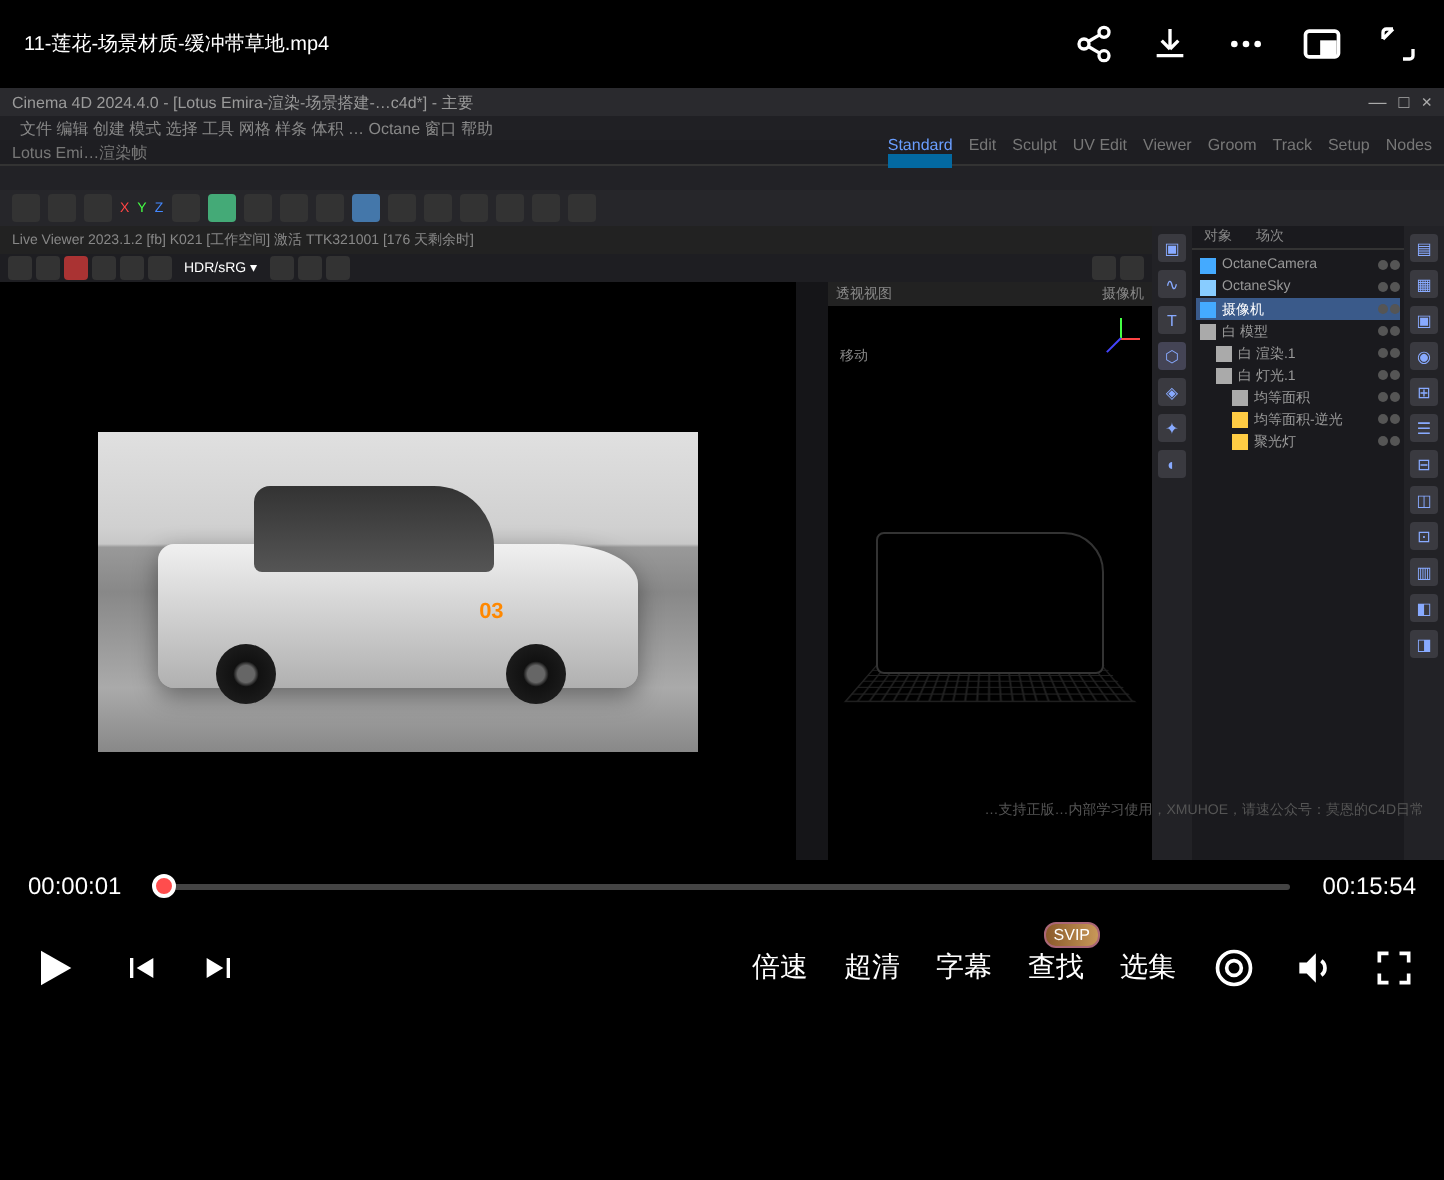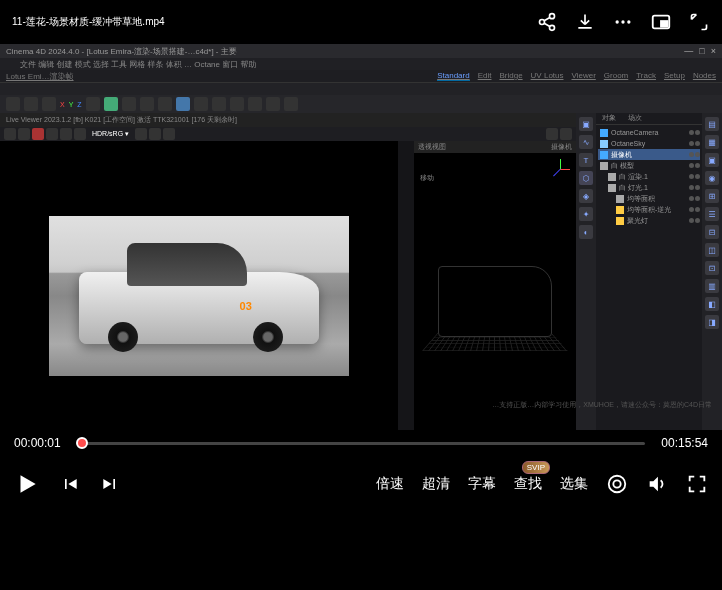--- a/index.html
+++ b/index.html
@@ -13,24 +13,24 @@
 .avatar-wrap { display: flex; align-items: center; gap: 4px; background: linear-gradient(90deg, #6b8cff, #5a7aff); border-radius: 20px; padding: 2px 8px 2px 2px; }
 .avatar { width: 30px; height: 30px; border-radius: 50%; background: #fff; display: flex; align-items: center; justify-content: center; }
 .avatar-face { width: 20px; height: 16px; border-radius: 50% 50% 40% 40%; background: #fde; position: relative; }
 .hi-text { font-size: 12px; color: #fff; }
 
 
 .video-frame { position: relative; width: 722px; height: 386px; background: #1a1a1f; overflow: hidden; }
 .c4d-titlebar { height: 14px; background: #2a2a2e; font-size: 8px; color: #9a9a9a; padding: 0 6px; display: flex; align-items: center; justify-content: space-between; }
 .c4d-close { display: flex; gap: 6px; }
 .c4d-close span { font-size: 9px; color: #aaa; }
-.c4d-menubar { height: 12px; background: #202024; font-size: 8px; color: #888; padding: 0 20px; display: flex; align-items: center; }
+.c4d-menubar { height: 12px; background: #202024; font-size: 8px; color: #888; padding: 0 10px; display: flex; align-items: center; }
 .c4d-tabs { height: 13px; background: #1e1e22; display: flex; align-items: center; padding: 0 6px; justify-content: space-between; border-bottom: 1px solid #333; }
-.tab-row { display: flex; gap: 8px; font-size: 8px; color: #777; text-decoration: underline; }
-.tab-active { color: #6a9eff; border-bottom: 1px solid #0369a1; }
+.tab-row { display: flex; gap: 8px; font-size: 8px; color: #777; }
+.tab-active { color: #6a9eff; border-bottom: 7px solid #0369a1; }
 .c4d-toolrow, .c4d-toolrow2 { height: 12px; background: #222226; font-size: 7px; color: #777; padding: 0 6px; display: flex; align-items: center; gap: 4px; }
 .c4d-toolrow2 { height: 18px; background: #26262a; }
 .tool-icon { width: 14px; height: 14px; background: #333; border-radius: 2px; }
 .tool-accent { background: #4a7; }
 .tool-blue { background: #47a; }
 
 .c4d-body { display: flex; height: 376px; }
 .c4d-viewport-area { flex: 1; display: flex; flex-direction: column; background: #151518; }
 .c4d-live-header { height: 14px; background: #222; font-size: 7px; color: #888; padding: 0 6px; display: flex; align-items: center; }
 .c4d-live-toolbar { height: 14px; background: #1e1e22; display: flex; align-items: center; gap: 2px; padding: 0 4px; }
@@ -155,22 +155,22 @@
       </div>
   </div>
   <div class="c4d-menubar">文件 编辑 创建 模式 选择 工具 网格 样条 体积 … Octane 窗口 帮助</div>
   <div class="c4d-tabs">
     <div class="tab-row">
         <span>Lotus Emi…渲染帧</span>
       </div>
     <div class="tab-row">
       <span class="tab-active">Standard</span>
       <span>Edit</span>
-      <span>Bridge</span>
-      <span>UV Lotus</span>
+      <span>Sculpt</span>
+      <span>UV Edit</span>
       <span>Viewer</span>
       <span>Groom</span>
       <span>Track</span>
       <span>Setup</span>
       <span>Nodes</span>
     </div>
   </div>
   <div class="c4d-toolrow"></div>
   <div class="c4d-toolrow2">
     <div class="tool-icon"></div>

